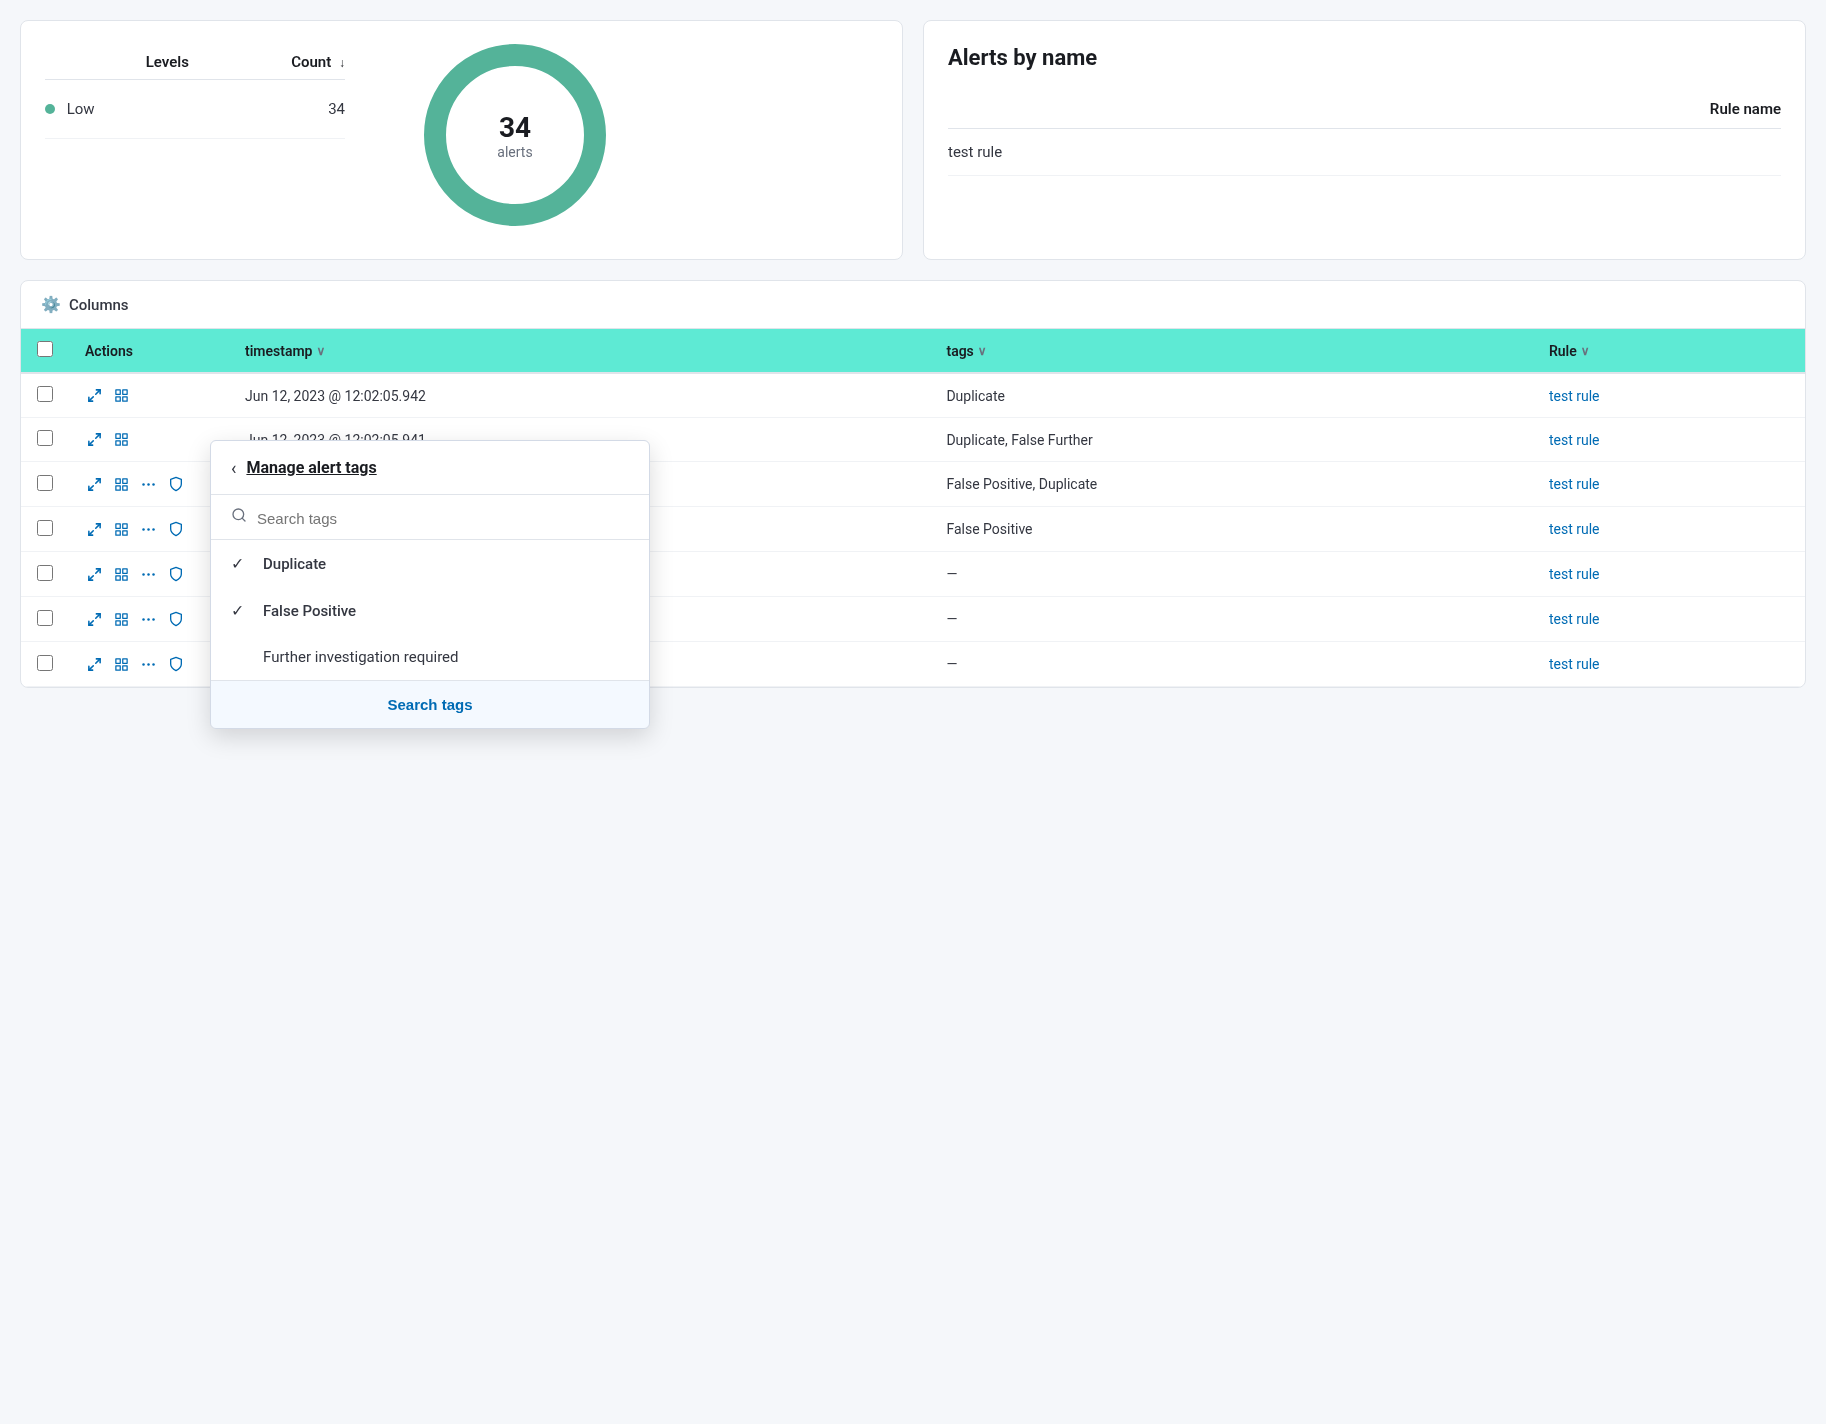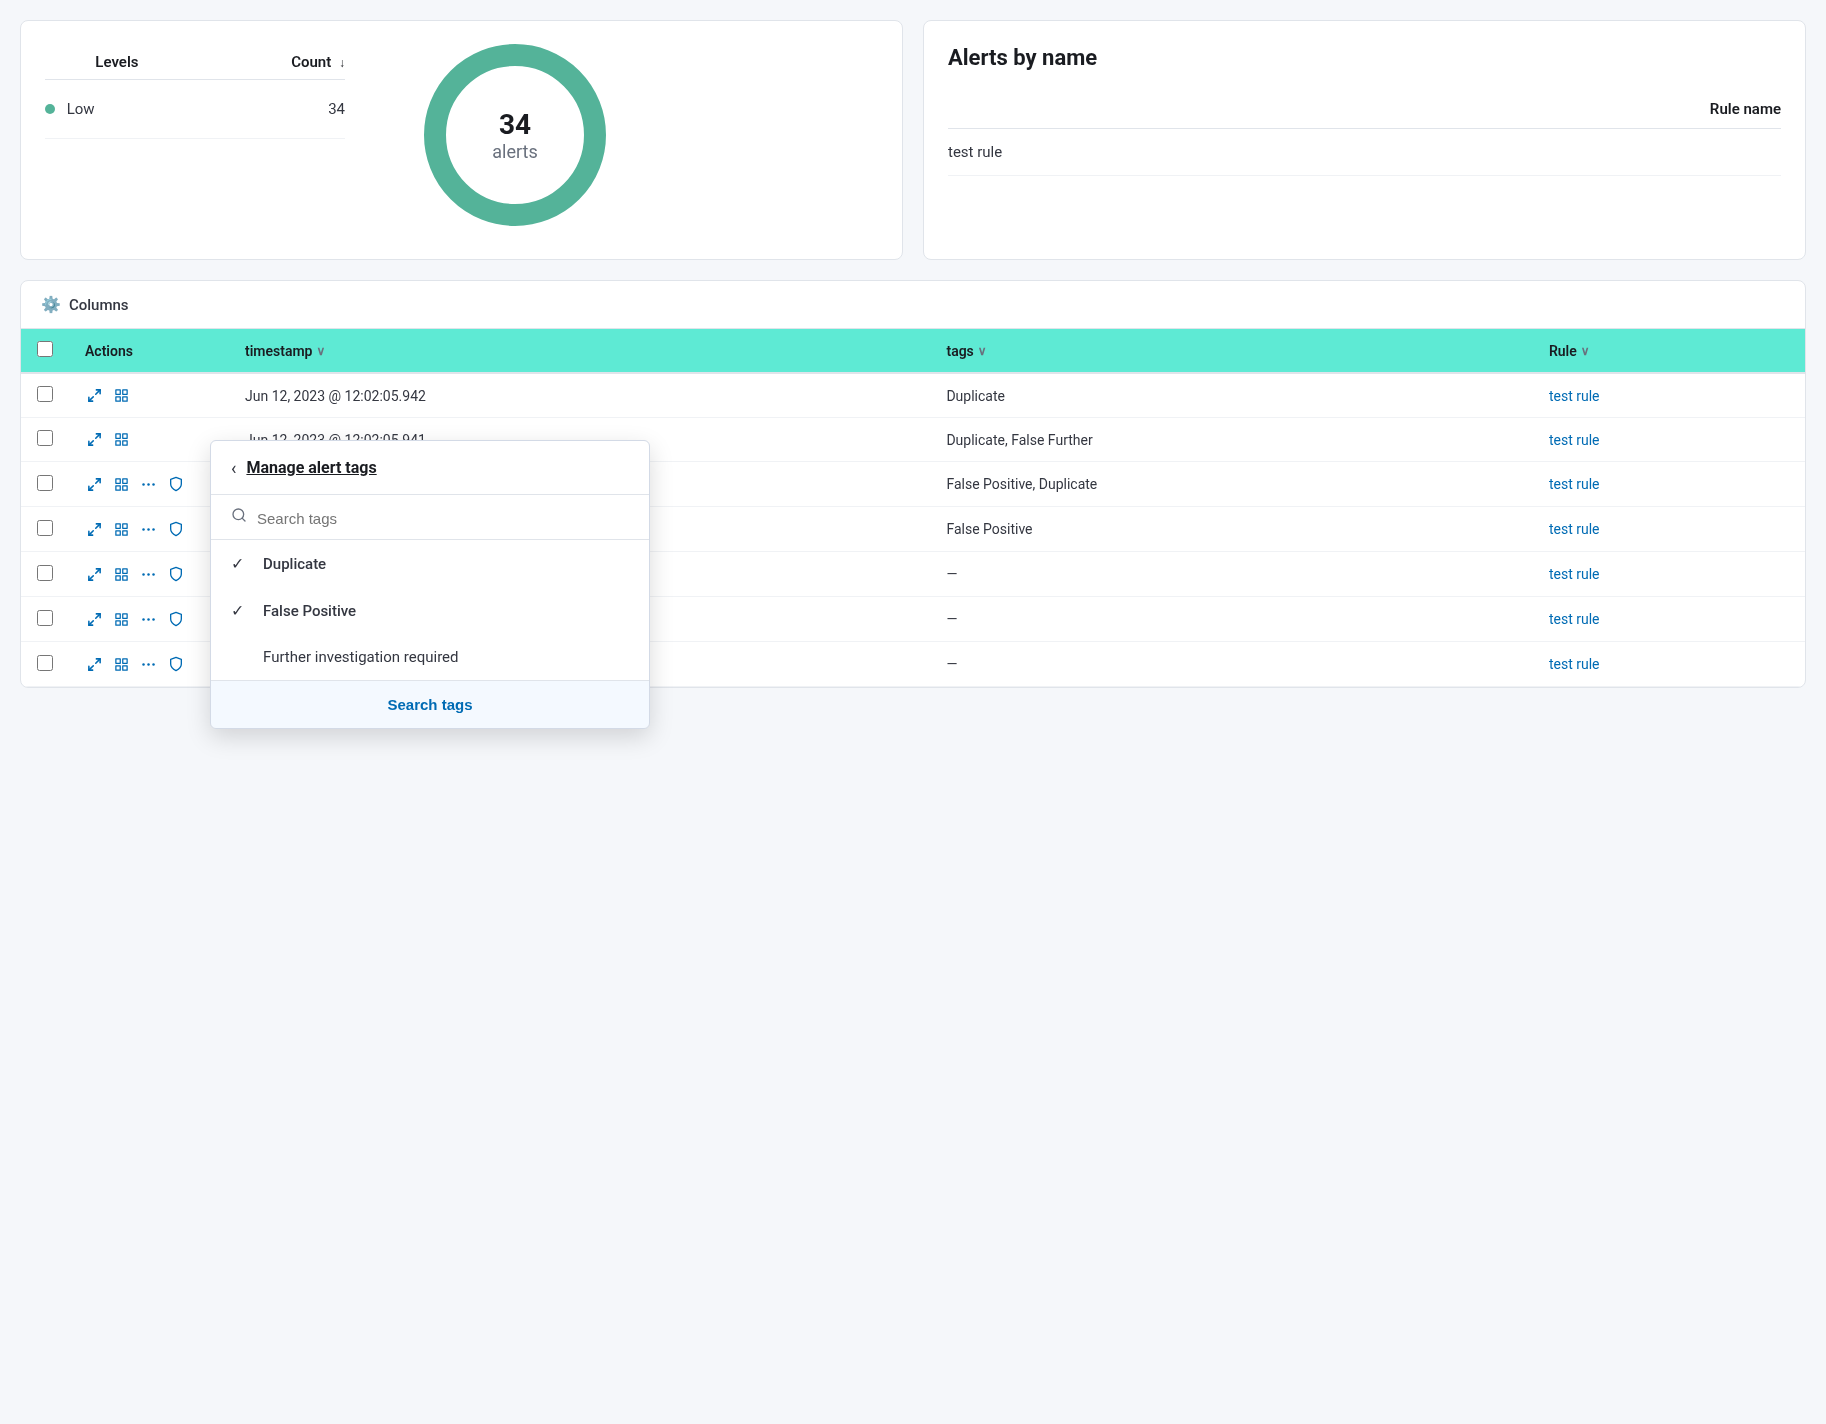--- a/index.html
+++ b/index.html
@@ -80,21 +80,21 @@
     .severity-table {
       flex: 0 0 300px;
     }
 
     .severity-table table {
       width: 100%;
       border-collapse: collapse;
     }
 
     .severity-table th {
-      text-align: center;
+      text-align: right;
       font-size: 15px;
       font-weight: 600;
       color: #1a1c21;
       padding: 8px 0;
       border-bottom: 1px solid #e0e4ea;
     }
 
     .severity-table th.count-col {
       text-align: right;
       margin-top: 32px;
@@ -155,21 +155,21 @@
     }
 
     .donut-label .count {
       font-size: 28px;
       font-weight: 700;
       color: #1a1c21;
       display: block;
     }
 
     .donut-label .text {
-      font-size: 18px;
+      font-size: 14px;
       color: #69707d;
       display: block;
     }
 
     
     .alerts-table {
       width: 100%;
       border-collapse: collapse;
     }
 

